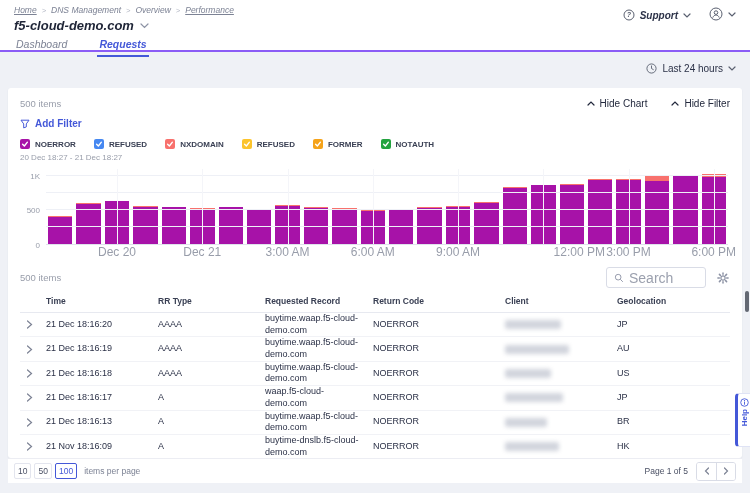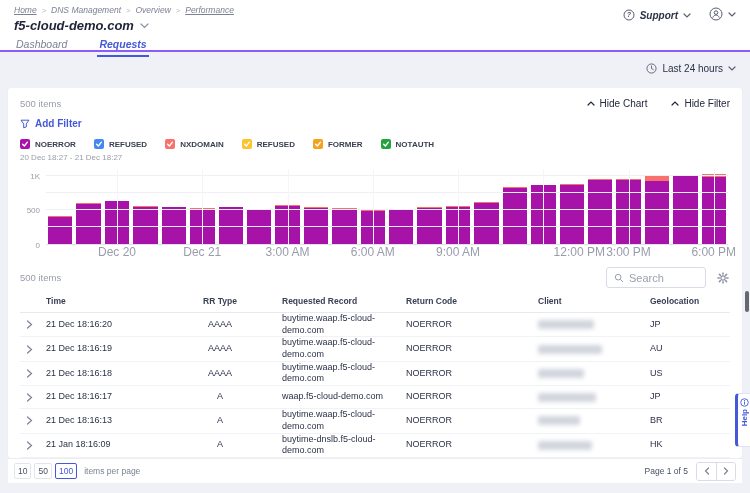--- a/index.html
+++ b/index.html
@@ -55,32 +55,32 @@
   .bar { flex:1; display:flex; flex-direction:column; justify-content:flex-end; height:100%; cursor:pointer; }
   .seg { width:100%; }
   .ylabel { position:absolute; left:0; width:20px; text-align:right; font-size:8px; color:#989daa; transform:translateY(50%); }
   .xlabels { position:absolute; left:26px; right:2px; bottom:0; height:12px; }
   .xlabel { position:absolute; bottom:0; transform:translateX(-50%); font-size:12px; color:#989daa; white-space:nowrap; }
 
   
   .table-toolbar { display:flex; align-items:center; gap:10px; margin-top:8px; }
   .tt-spacer { flex:1; }
   .search-box { display:flex; align-items:center; gap:5px; border:1px solid #d9dce6; border-radius:3px; height:21px; width:100px; padding:0 7px; background:#fff; }
-  .search-box input { border:none; outline:none; font-size:11px; width:100%; color:#2b3147; font-family:inherit; background:transparent; }
+  .search-box input { border:none; outline:none; font-size:14px; width:100%; color:#2b3147; font-family:inherit; background:transparent; }
   .search-box input::placeholder { color:#9ba0ae; }
   .download-btn { display:flex; align-items:center; gap:5px; border:1px solid #a9b4ef; color:#3d55da; border-radius:3px; height:21px; padding:0 9px; font-size:9.5px; font-weight:bold; background:#fff; cursor:pointer; font-family:inherit; }
   .gear-btn { background:none; border:none; cursor:pointer; padding:0 1px; }
 
   
   .thead { display:flex; align-items:center; border-bottom:1px solid #e7e9f0; padding:8px 0 6px; font-size:8.5px; font-weight:bold; color:#3a4054; }
   .trow { display:flex; align-items:center; border-bottom:1px solid #f1f2f6; font-size:9px; color:#2b3147; min-height:23px; line-height:1.3; }
   .c0 { width:26px; display:flex; justify-content:flex-start; padding-left:4px; }
   .c1 { width:112px; }
-  .c2 { width:124px;text-align:center; }
-  .c3 { width:124px; padding-right:8px; }
+  .c2 { width:107px; }
+  .c3 { width:108px; padding-right:8px; }
   .c4 { width:132px; }
   .c5 { width:112px; }
   .c6 { flex:1; }
   .expand-btn { background:none; border:none; cursor:pointer; padding:2px; }
   .blur-box { height:9px; border-radius:2px; background:#d2d5dd; filter:blur(2px); }
 
   
   .pagination { position:absolute; left:8px; width:734px; top:458px; height:25px; background:#fff; border-top:1px solid #ecedf3;
                 display:flex; align-items:center; padding:0 6px; font-size:8.5px; color:#4a5064; }
   .size-group { display:flex; gap:3px; }
@@ -510,21 +510,21 @@
         <div class="c6">BR</div>
       </div>
       <div class="trow">
         <div class="c0">
           <button class="expand-btn">
             <svg width="7" height="9" viewBox="0 0 7 9">
               <path d="M1.5 1l4 3.5-4 3.5" fill="none" stroke="#7c8294" stroke-width="1.2" stroke-linecap="round"></path>
             </svg>
           </button>
         </div>
-        <div class="c1">21 Jan 18:16:09</div>
+        <div class="c1">21 Nov 18:16:09</div>
         <div class="c2">A</div>
         <div class="c3">buytime-dnslb.f5-cloud-demo.com</div>
         <div class="c4">NOERROR</div>
         <div class="c5">
           <div class="blur-box" style="width: 54px;"></div>
         </div>
         <div class="c6">HK</div>
       </div>
       <div class="trow">
         <div class="c3">buytime-dnslb.f5-cloud-demo.com</div>

